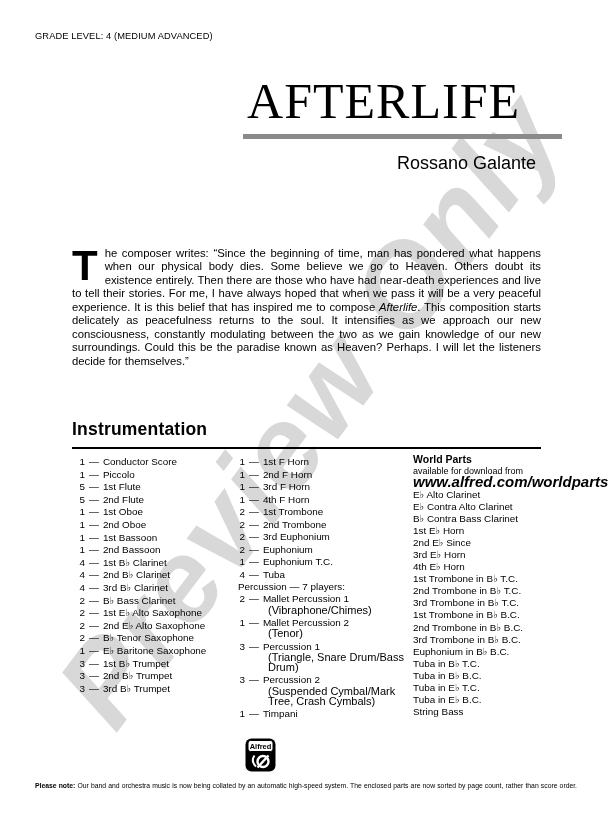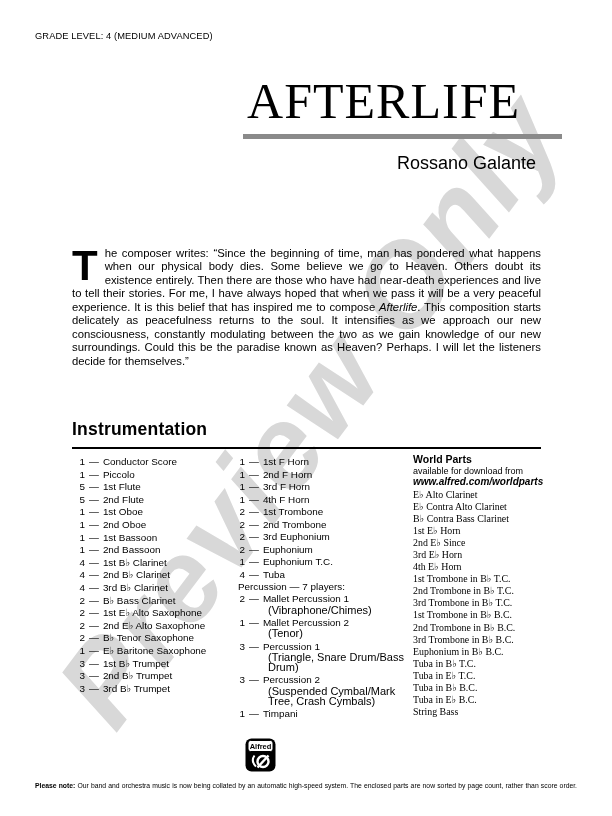--- a/index.html
+++ b/index.html
@@ -29,23 +29,23 @@
   .li{display:flex;line-height:12.6px;}
   .col2 .li{line-height:12.5px;}
   .qty{flex:none;width:7px;text-align:right;}
   .dash{flex:none;margin:0 4px;}
   .nm{flex:1;}
   .perc-head{line-height:12.4px;margin-top:0;}
   .perc .li{line-height:12.3px;}
   .sub{font-size:11px;line-height:9.9px;padding-left:30px;margin-bottom:1.5px;}
   .wp-head{font-weight:bold;font-size:10.5px;line-height:12.5px;}
   .wp-sub{font-size:9px;line-height:10.5px;}
-  .wp-url{font-style:italic;font-weight:bold;font-size:10px;line-height:11px;
+  .wp-url{font-style:italic;font-weight:bold;font-size:15px;line-height:11px;
     margin-bottom:2px;}
-  .wp-item{line-height:12.05px;font-family:Liberation Serif, serif;}
+  .wp-item{line-height:12.05px;}
   .logo{left:245px;top:738px;}
   .footer{left:35px;top:782px;width:542px;font-size:6.8px;line-height:8px;
     text-align:justify;text-align-last:justify;}
   .footer b{font-weight:bold;}
 </style>
 </head>
 <body>
 
 <div class="page">
 
@@ -325,23 +325,23 @@
         <div class="wp-item">1st Trombone in B♭ B.C.</div>
 
         <div class="wp-item">2nd Trombone in B♭ B.C.</div>
 
         <div class="wp-item">3rd Trombone in B♭ B.C.</div>
 
         <div class="wp-item">Euphonium in B♭ B.C.</div>
 
         <div class="wp-item">Tuba in B♭ T.C.</div>
 
+        <div class="wp-item">Tuba in B♭ B.C.</div>
+
         <div class="wp-item">Tuba in E♭ T.C.</div>
-
-        <div class="wp-item">Tuba in B♭ B.C.</div>
 
         <div class="wp-item">Tuba in E♭ B.C.</div>
 
         <div class="wp-item">String Bass</div>
       </div>
   </div>
 
   <div class="logo">
     <svg width="31" height="34" viewBox="0 0 31 34">
       <rect x="0.5" y="0.5" width="30" height="33" rx="6" fill="#000"></rect>

